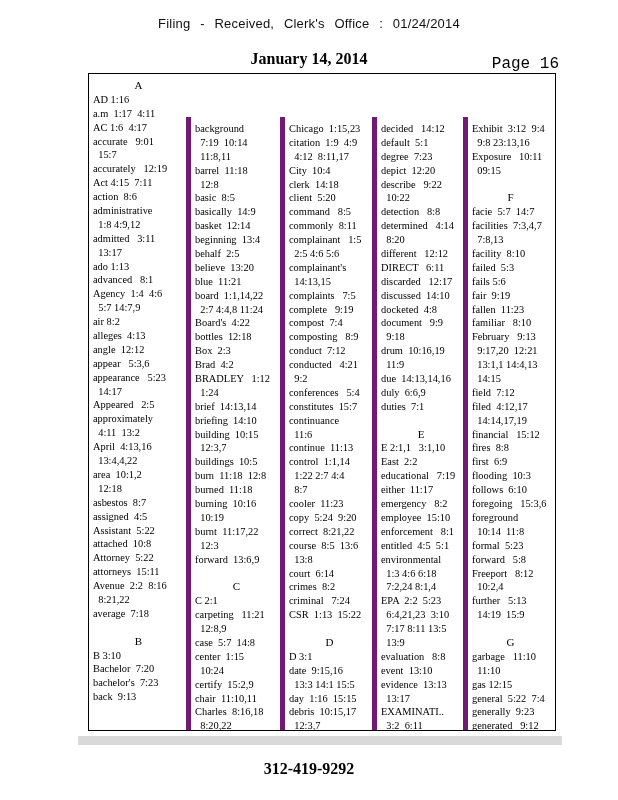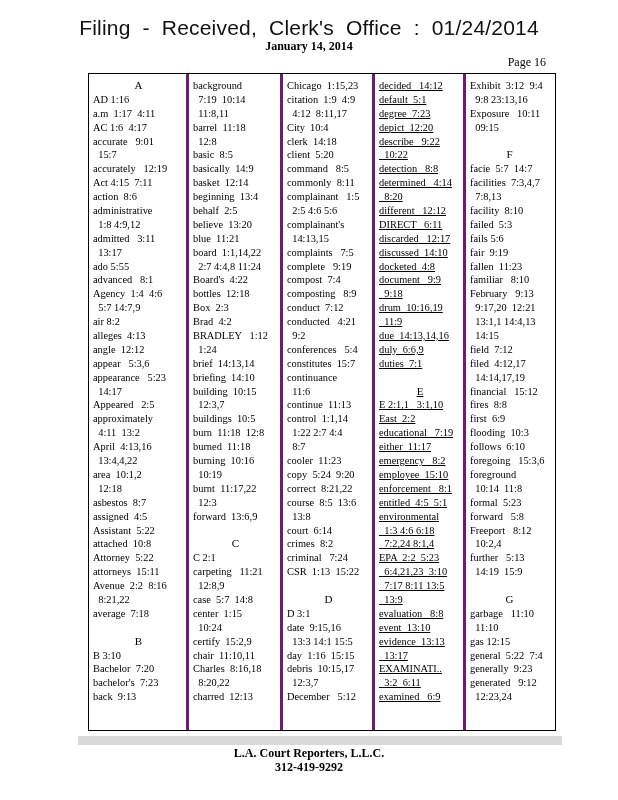--- a/index.html
+++ b/index.html
@@ -8,50 +8,51 @@
     width:618px;height:800px;
     background:#ffffff;
     font-family:"Liberation Serif", serif;
     color:#000;
     overflow:hidden;
   }
   .title{
     position:absolute;top:16px;left:0;width:100%;
     text-align:center;
     font-family:"Liberation Sans", sans-serif;
-    font-size:21px;color:#111;
+    font-size:13px;color:#111;
     word-spacing:6px;letter-spacing:0.2px;
   }
   .docdate{
-    position:absolute;top:39px;left:0;width:100%;
+    position:absolute;top:50px;left:0;width:100%;
     text-align:center;
-    font-size:12px;font-weight:bold;
+    font-size:16px;font-weight:bold;
   }
   .pagelabel{
-    position:absolute;top:55px;right:72px;
-    font-size:12px;
+    position:absolute;top:55px;right:59px;
+    font-size:16px;
+    font-family:Liberation Mono, monospace;
   }
   .index-box{
     position:absolute;top:73px;left:88px;
     width:468px;height:658px;
     border:1px solid #000;
     box-sizing:border-box;
     display:flex;
     background:#fff;
   }
   .col{
     box-sizing:border-box;
     padding:5px 2px 0 4px;
     overflow:hidden;
   }
-  .col + .col{border-left:3px solid #701a75;}
+  .col + .col{border-left:5px solid #701a75;margin-top:43px;}
   .col:nth-child(1){width:97px;}
   .col:nth-child(2){width:94px;}
   .col:nth-child(3){width:92px;}
-  .col:nth-child(4){width:91px;text-decoration:underline;}
+  .col:nth-child(4){width:91px;}
   .col:nth-child(5){width:88px;}
   .line{
     height:13.9px;
     font-size:10.4px;
     line-height:13.9px;
     white-space:pre;
     overflow:hidden;
   }
   .line.letter{
     text-align:center;
@@ -62,21 +63,21 @@
     position:absolute;top:736px;left:78px;
     width:484px;height:9px;
     background:#d9d9d9;
   }
   .footer-company{
     position:absolute;top:746px;left:0;width:100%;
     text-align:center;font-size:12px;font-weight:bold;
   }
   .footer-phone{
     position:absolute;top:760px;left:0;width:100%;
-    text-align:center;font-size:12px;font-weight:bold;
+    text-align:center;font-size:16px;font-weight:bold;
   }
 </style>
 </head>
 <body>
 
 <div class="page">
 
   <div class="title">Filing - Received, Clerk's Office : 01/24/2014</div>
   <div class="docdate">January 14, 2014</div>
   <div class="pagelabel">Page 16</div>
@@ -89,21 +90,21 @@
         <div class="line">AC 1:6  4:17</div>
         <div class="line">accurate   9:01</div>
         <div class="line">  15:7</div>
         <div class="line">accurately   12:19</div>
         <div class="line">Act 4:15  7:11</div>
         <div class="line">action  8:6</div>
         <div class="line">administrative</div>
         <div class="line">  1:8 4:9,12</div>
         <div class="line">admitted   3:11</div>
         <div class="line">  13:17</div>
-        <div class="line">ado 5:55</div>
+        <div class="line">ado 1:13</div>
         <div class="line">advanced   8:1</div>
         <div class="line">Agency  1:4  4:6</div>
         <div class="line">  5:7 14:7,9</div>
         <div class="line">air 8:2</div>
         <div class="line">alleges  4:13</div>
         <div class="line">angle  12:12</div>
         <div class="line">appear   5:3,6</div>
         <div class="line">appearance   5:23</div>
         <div class="line">  14:17</div>
         <div class="line">Appeared   2:5</div>
@@ -313,16 +314,15 @@
         <div class="line">  11:10</div>
         <div class="line">gas 12:15</div>
         <div class="line">general  5:22  7:4</div>
         <div class="line">generally  9:23</div>
         <div class="line">generated   9:12</div>
         <div class="line">  12:23,24</div>
       </div>
   </div>
 
   <div class="scan-band"></div>
-  <div class="footer-company">L.A. Court Reporters, L.L.C.</div>
   <div class="footer-phone">312-419-9292</div>
 
 </div>
 
 </body></html>

